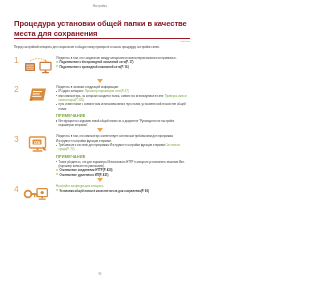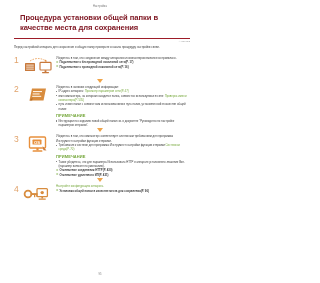--- a/index.html
+++ b/index.html
@@ -20,21 +20,21 @@
   
   .running-header{
     position:absolute;top:5px;left:0;right:0;
     text-align:center;
     font-size:2.6px;
     letter-spacing:.15px;
     color:#6d6d6d;
   }
   
   .title-block{
-    position:absolute;top:13px;left:14px;right:10px;margin-left:6px;
+    position:absolute;top:19px;left:14px;right:10px;
   }
   .doc-title{
     font-size:7.6px;
     line-height:10.2px;
     font-weight:bold;
     color:#7d1420;
     letter-spacing:-.05px;
     margin:0;
   }
   .title-rule{

